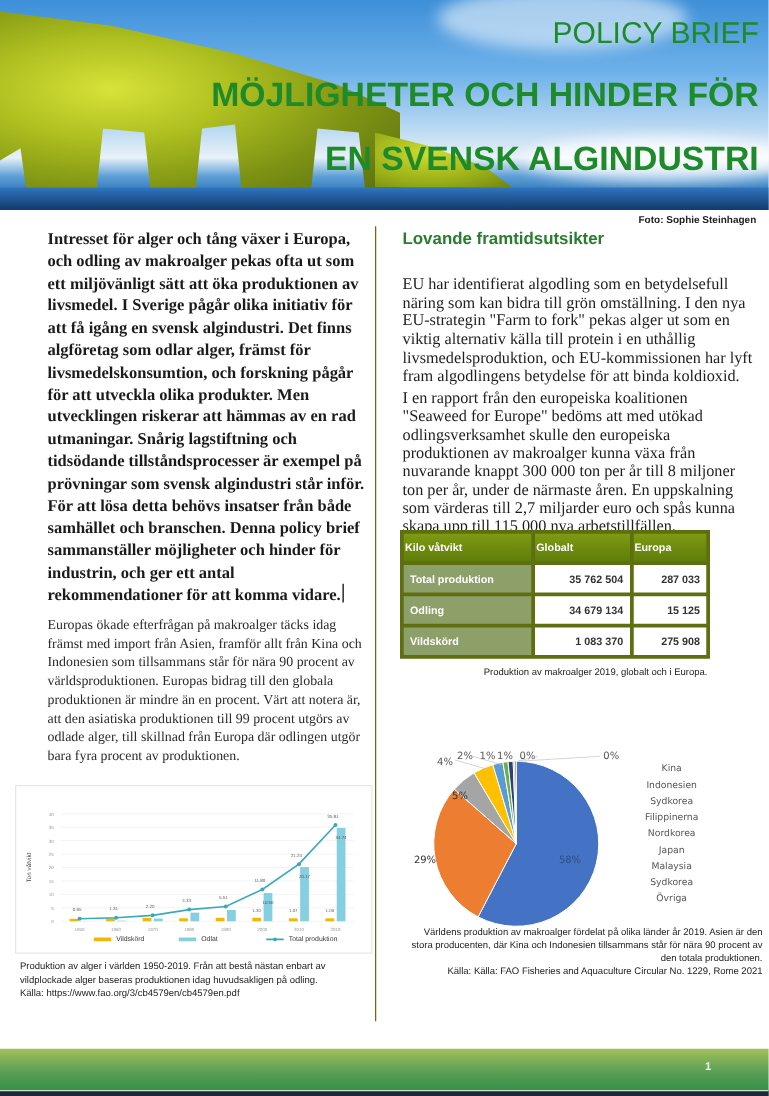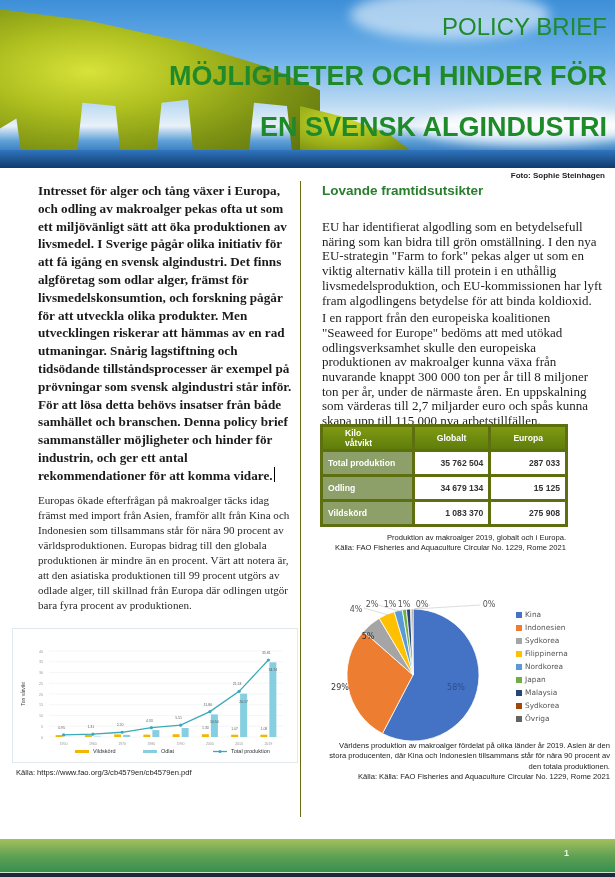--- a/index.html
+++ b/index.html
@@ -27,30 +27,30 @@
 
   .chart-box { position: absolute; left: 12px; top: 628px; width: 284px; height: 133px; border: 1px solid #e3e8ec; background: #fff; }
   .chart-box svg { position: absolute; left: 0; top: 0; }
   .chart-caption { position: absolute; left: 16px; top: 767px; width: 280px; font-family: "Liberation Sans", sans-serif; font-size: 7.6px; line-height: 11px; color: #222; }
 
   .right-heading { position: absolute; left: 322px; top: 183px; font-family: "Liberation Sans", sans-serif; font-size: 13.5px; font-weight: bold; color: #2a7d2f; }
   .body-right { position: absolute; left: 322px; top: 220px; width: 282px; font-size: 13px; line-height: 14.7px; color: #1e1e1e; }
   .body-right p { margin: 0 0 3px 0; }
 
   .tbl { position: absolute; left: 320px; top: 424px; width: 248px; border-collapse: separate; border-spacing: 3px; background: #5e6f10; font-family: "Liberation Sans", sans-serif; font-size: 8.6px; }
-  .tbl th { background: linear-gradient(180deg,#7f9a12,#5f7d0b); color: #fff; text-align: left; height: 22px; padding: 0 22px; font-weight: bold; }
+  .tbl th { background: linear-gradient(180deg,#7f9a12,#5f7d0b); color: #fff; text-align: left; height: 22px; padding: 0 1px; font-weight: bold; }
   .tbl td { height: 22px; padding: 0 5px; }
   .tbl td.rowhead { background: #8ea06a; color: #fff; font-weight: bold; width: 92px; }
   .tbl td.num { background: #fff; text-align: right; font-weight: bold; color: #333; }
   .tbl-caption { position: absolute; left: 318px; top: 533px; width: 248px; text-align: right; font-family: "Liberation Sans", sans-serif; font-size: 7.6px; line-height: 10px; color: #222; }
 
   .pie-wrap { position: absolute; left: 330px; top: 592px; width: 280px; height: 150px; }
   .pie-wrap svg { position: absolute; left: 0; top: 0; }
   .legend { position: absolute; left: 516px; top: 608px; font-family: "DejaVu Sans", sans-serif; font-size: 7.4px; color: #555; }
-  .legend .li { height: 13px; line-height: 13px; display: flex; align-items: center; }
+  .legend .li { height: 13px; line-height: 13px; display: flex; align-items: center; flex-direction: column; }
   .legend .sw { width: 6px; height: 6px; display: inline-block; margin-right: 3px; }
   .pie-caption { position: absolute; left: 322px; top: 741px; width: 288px; text-align: right; font-family: "Liberation Sans", sans-serif; font-size: 7.6px; line-height: 10.3px; color: #222; }
 
   .footer { position: absolute; left: 0; top: 839px; width: 615px; height: 38px; background: linear-gradient(180deg, #a3c05a 0%, #5fa155 45%, #2a8a4a 100%); }
   .footer .bar { position: absolute; left: 0; bottom: 0; width: 615px; height: 4px; background: #1d2a3a; border-top: 1px solid #cfe3cf; }
   .page-num { position: absolute; right: 46px; top: 9px; font-family: "Liberation Sans", sans-serif; font-size: 9px; font-weight: bold; color: #e8f5e8; }
 </style>
 </head>
 <body>
 
@@ -145,20 +145,21 @@
       <rect x="62" y="121" width="14" height="3" fill="#f2b705"></rect>
       <text x="80" y="124" font-size="5.5" fill="#333" font-family="Liberation Sans, sans-serif">Vildskörd</text>
       <rect x="130" y="121" width="14" height="3" fill="#85cfe0"></rect>
       <text x="148" y="124" font-size="5.5" fill="#333" font-family="Liberation Sans, sans-serif">Odlat</text>
       <line x1="200" x2="214" y1="122.5" y2="122.5" stroke="#3aa9b8" stroke-width="1.3"></line>
       <circle cx="207" cy="122.5" r="1.5" fill="#3aa9b8"></circle>
       <text x="218" y="124" font-size="5.5" fill="#333" font-family="Liberation Sans, sans-serif">Total produktion</text>
     </svg>
 </div>
 <div class="chart-caption">
+  <div>Produktion av alger i världen 1950-2019. Från att bestå nästan enbart av vildplockade alger baseras produktionen idag huvudsakligen på odling.</div>
   <div>Källa: https://www.fao.org/3/cb4579en/cb4579en.pdf</div>
 </div>
 
 <div class="right-heading">Lovande framtidsutsikter</div>
 <div class="body-right">
   <p>EU har identifierat algodling som en betydelsefull näring som kan bidra till grön omställning. I den nya EU-strategin "Farm to fork" pekas alger ut som en viktig alternativ källa till protein i en uthållig livsmedelsproduktion, och EU-kommissionen har lyft fram algodlingens betydelse för att binda koldioxid.</p>
   <p>I en rapport från den europeiska koalitionen "Seaweed for Europe" bedöms att med utökad odlingsverksamhet skulle den europeiska produktionen av makroalger kunna växa från nuvarande knappt 300 000 ton per år till 8 miljoner ton per år, under de närmaste åren. En uppskalning som värderas till 2,7 miljarder euro och spås kunna skapa upp till 115 000 nya arbetstillfällen.</p>
 </div>
 
 <table class="tbl">
@@ -182,21 +183,20 @@
     </tr>
     <tr>
       <td class="rowhead">Vildskörd</td>
       <td class="num">1 083 370</td>
       <td class="num">275 908</td>
     </tr>
   </tbody>
 </table>
 <div class="tbl-caption">
   <div>Produktion av makroalger 2019, globalt och i Europa.</div>
-  <div>Källa: FAO Fisheries and Aquaculture Circular No. 1229, Rome 2021</div>
 </div>
 
 <div class="pie-wrap">
   <svg id="piechart" width="190" height="150">
       <path d="M83,83 L83,17 A66,66 0 1 1 52.46874360770617,141.51360852919618 Z" fill="#4472c4" stroke="#fff" stroke-width="0.8"></path>
       <path d="M83,83 L52.46874360770617,141.51360852919618 A66,66 0 0 1 33.440909525439054,39.412197218324 Z" fill="#ed7d31" stroke="#fff" stroke-width="0.8"></path>
       <path d="M83,83 L33.440909525439054,39.412197218324 A66,66 0 0 1 49.229566072854176,26.294111484147628 Z" fill="#a5a5a5" stroke="#fff" stroke-width="0.8"></path>
       <path d="M83,83 L49.229566072854176,26.294111484147628 A66,66 0 0 1 64.2978093908088,19.705228759260997 Z" fill="#ffc000" stroke="#fff" stroke-width="0.8"></path>
       <path d="M83,83 L64.2978093908088,19.705228759260997 A66,66 0 0 1 72.32940185145209,17.868300074754643 Z" fill="#5b9bd5" stroke="#fff" stroke-width="0.8"></path>
       <path d="M83,83 L72.32940185145209,17.868300074754643 A66,66 0 0 1 76.41550103075514,17.329273086678768 Z" fill="#70ad47" stroke="#fff" stroke-width="0.8"></path>

